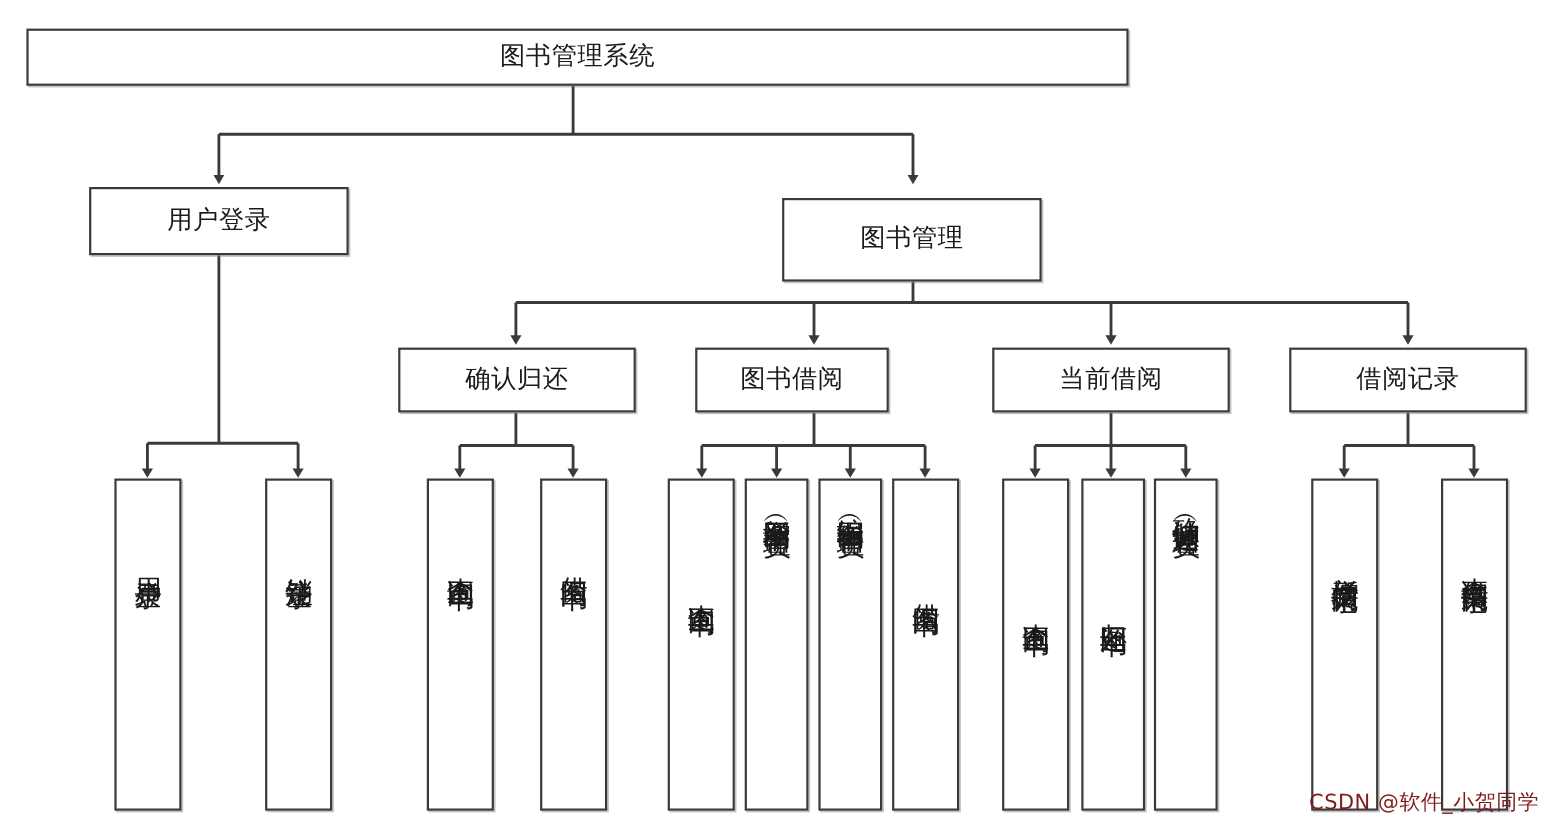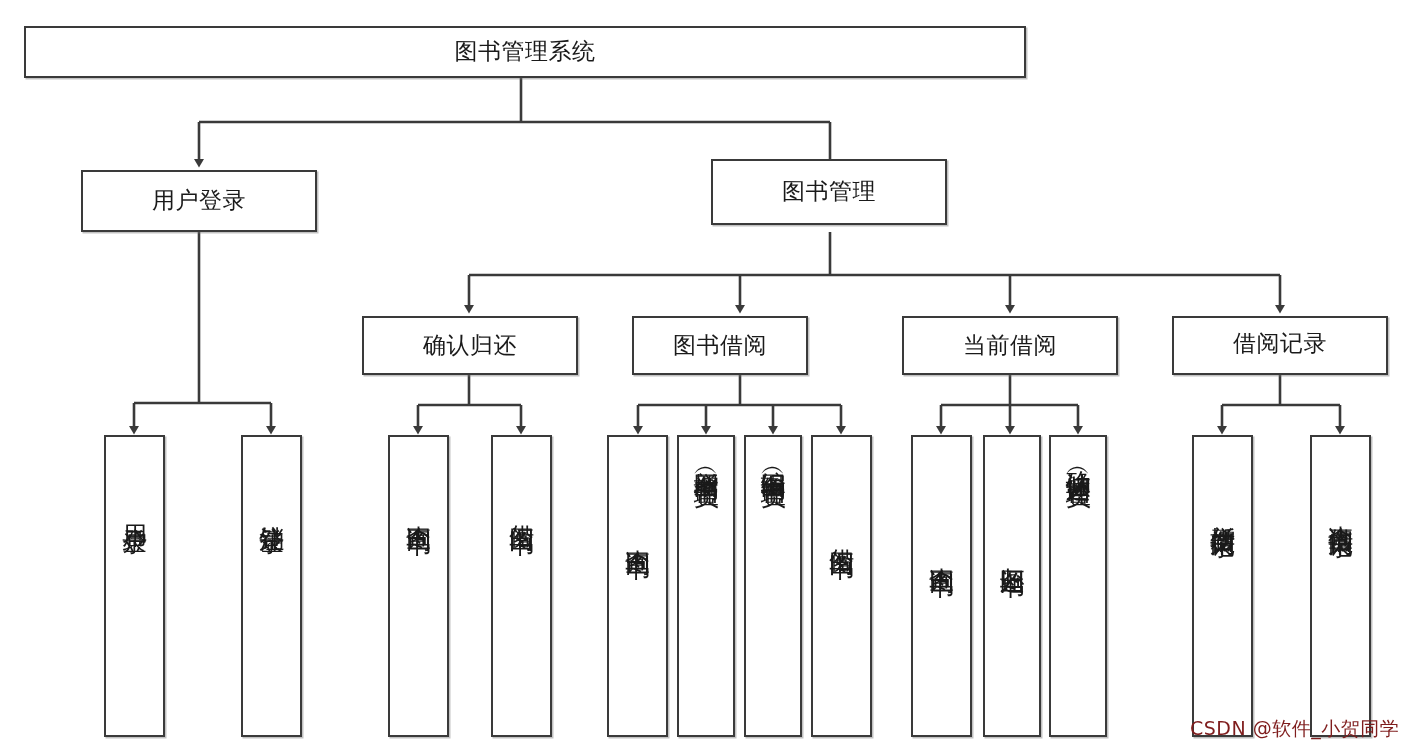--- a/index.html
+++ b/index.html
@@ -137,37 +137,37 @@
   </svg>
 
   <div class="node horiz" style="left:24px; top:14px; width:1002px; height:52px;margin-top:12px;">
     <span class="node-label">图书管理系统</span>
   </div>
 
   <div class="node horiz" style="left:81px; top:170px; width:236px; height:62px;">
     <span class="node-label">用户登录</span>
   </div>
 
-  <div class="node horiz" style="left:711px; top:159px; width:236px; height:66px;justify-content:center;">
+  <div class="node horiz" style="left:711px; top:180px; width:236px; height:76px;justify-content:center;">
     <span class="node-label">图书管理</span>
   </div>
 
   <div class="node horiz" style="left:362px; top:316px; width:216px; height:59px;">
     <span class="node-label">确认归还</span>
   </div>
 
   <div class="node horiz" style="left:632px; top:316px; width:176px; height:59px;">
     <span class="node-label">图书借阅</span>
   </div>
 
   <div class="node horiz" style="left:902px; top:316px; width:216px; height:59px;">
     <span class="node-label">当前借阅</span>
   </div>
 
-  <div class="node horiz" style="left:1172px; top:316px; width:216px; height:59px;font-family:Liberation Mono, monospace;">
+  <div class="node horiz" style="left:1172px; top:316px; width:216px; height:59px;">
     <span class="node-label">借阅记录</span>
   </div>
 
   <div class="node vert mid" style="left:104px; top:435px; width:61px; height:302px;">
     <span class="node-label">用户登录</span>
   </div>
 
   <div class="node vert mid" style="left:241px; top:435px; width:61px; height:302px;">
     <span class="node-label">注销登录</span>
   </div>

